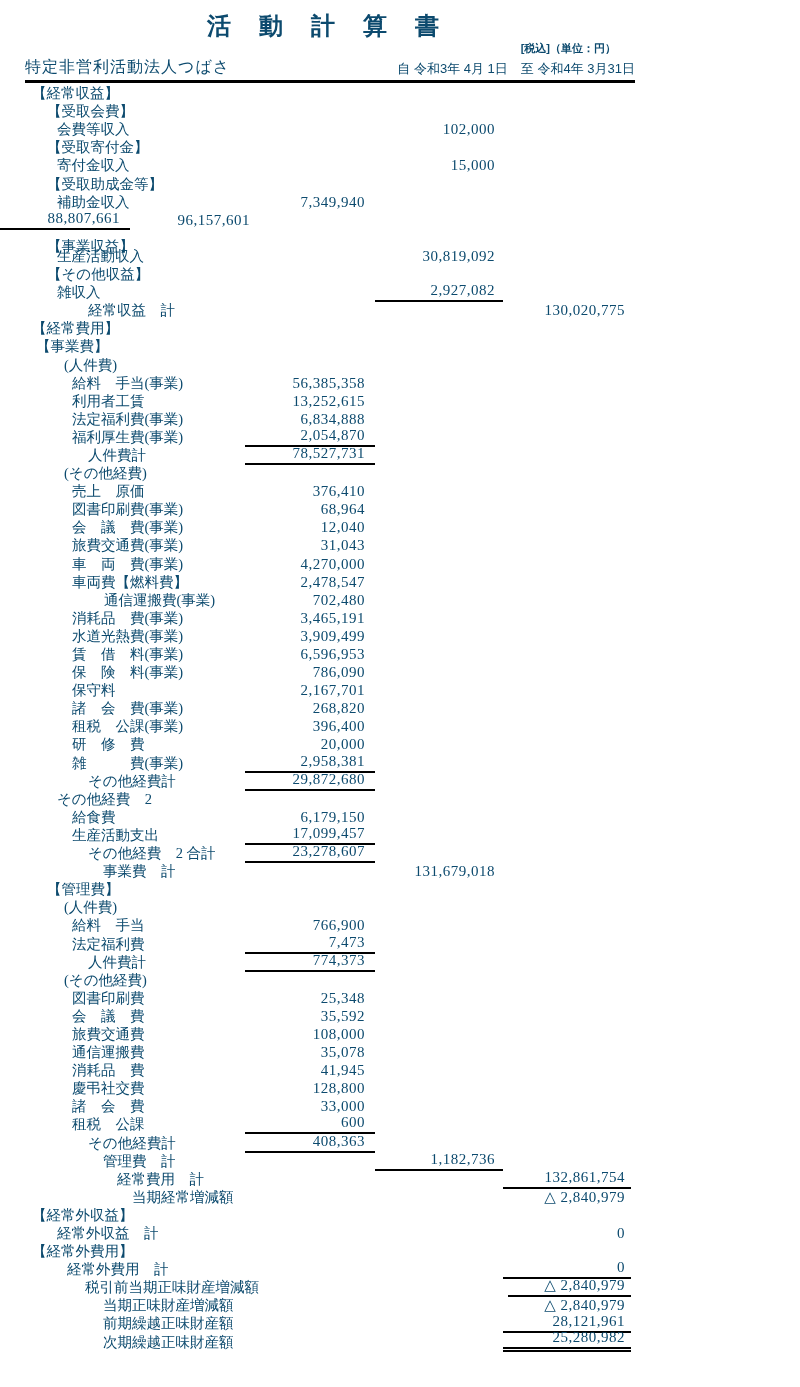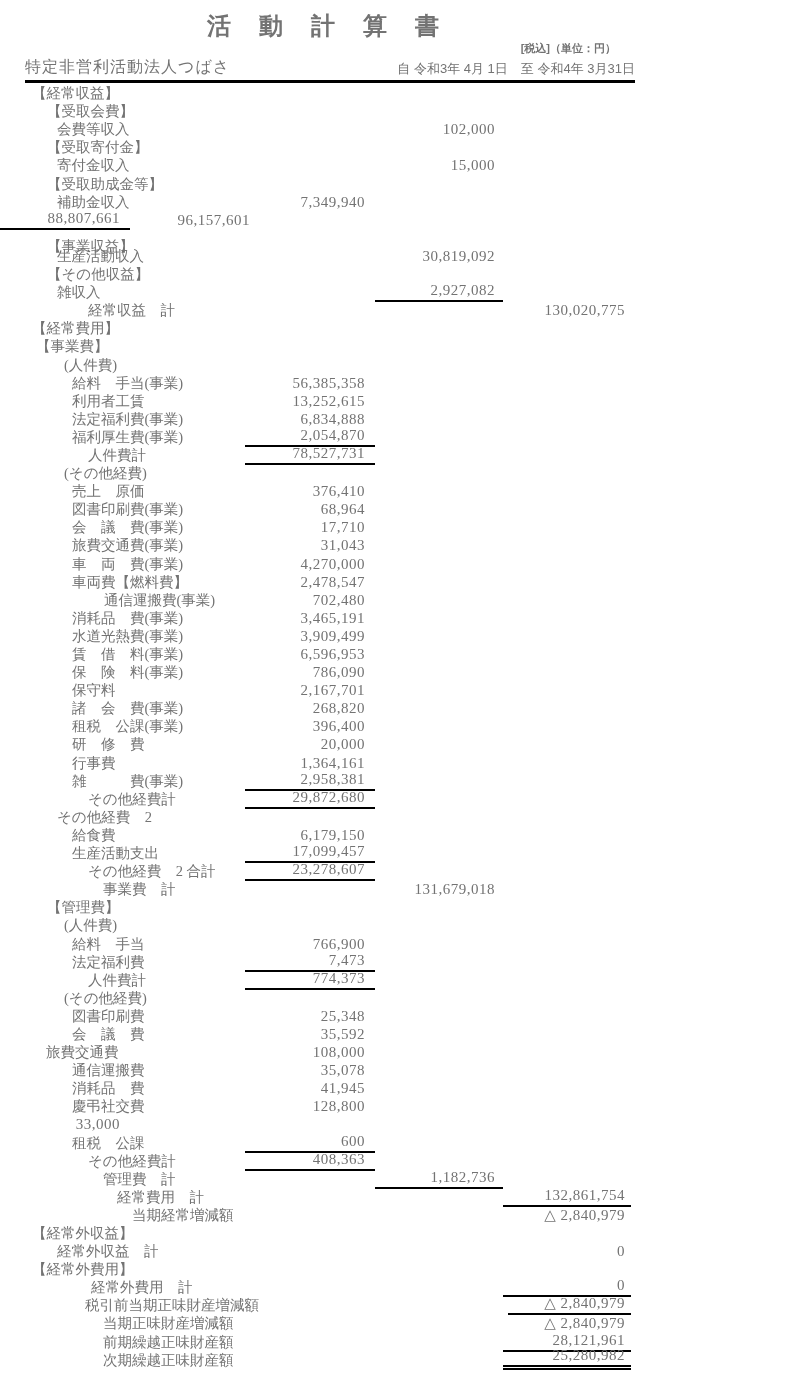--- a/index.html
+++ b/index.html
@@ -1,19 +1,19 @@
 <!DOCTYPE html>
 <html><head>
 <meta charset="utf-8">
 <style>
   html,body{margin:0;padding:0;background:#fff;}
   .page{
     position:relative;
     width:648px;height:1387px;
-    background:#fff;color:#737373;
+    background:#fff;color:#0c4a6e;
     font-family:"Liberation Serif","DejaVu Serif",serif;
     overflow:hidden;
   }
   .title{
     position:absolute;top:10px;left:0;right:0;
     text-align:center;
     font-family:"Liberation Sans","DejaVu Sans",sans-serif;
     font-weight:bold;font-size:24px;letter-spacing:2px;
     white-space:pre;
   }
@@ -228,21 +228,21 @@
 
   <div class="row">
     <div class="label" style="padding-left: 72px;">図書印刷費(事業)</div>
     <div class="c c1">68,964</div>
     <div class="c c2"></div>
     <div class="c c3"></div>
   </div>
 
   <div class="row">
     <div class="label" style="padding-left: 72px;">会　議　費(事業)</div>
-    <div class="c c1">17,710</div>
+    <div class="c c1">12,040</div>
     <div class="c c2"></div>
     <div class="c c3"></div>
   </div>
 
   <div class="row">
     <div class="label" style="padding-left: 72px;">旅費交通費(事業)</div>
     <div class="c c1">31,043</div>
     <div class="c c2"></div>
     <div class="c c3"></div>
   </div>
@@ -317,26 +317,20 @@
     <div class="c c3"></div>
   </div>
 
   <div class="row">
     <div class="label" style="padding-left: 72px;">研　修　費</div>
     <div class="c c1">20,000</div>
     <div class="c c2"></div>
     <div class="c c3"></div>
   </div>
 
-  <div class="row">
-    <div class="label" style="padding-left: 72px;">行事費</div>
-    <div class="c c1">1,364,161</div>
-    <div class="c c2"></div>
-    <div class="c c3"></div>
-  </div>
 
   <div class="row">
     <div class="label" style="padding-left: 72px;">雑　　　費(事業)</div>
     <div class="c c1 u">2,958,381</div>
     <div class="c c2"></div>
     <div class="c c3"></div>
   </div>
 
   <div class="row">
     <div class="label" style="padding-left: 88px;">その他経費計</div>
@@ -430,21 +424,21 @@
   </div>
 
   <div class="row">
     <div class="label" style="padding-left: 72px;">会　議　費</div>
     <div class="c c1">35,592</div>
     <div class="c c2"></div>
     <div class="c c3"></div>
   </div>
 
   <div class="row">
-    <div class="label" style="padding-left: 46px; text-align: center;">旅費交通費</div>
+    <div class="label" style="padding-left: 72px; text-align: center;">旅費交通費</div>
     <div class="c c1">108,000</div>
     <div class="c c2"></div>
     <div class="c c3"></div>
   </div>
 
   <div class="row">
     <div class="label" style="padding-left: 72px;">通信運搬費</div>
     <div class="c c1">35,078</div>
     <div class="c c2"></div>
     <div class="c c3"></div>
@@ -458,20 +452,21 @@
   </div>
 
   <div class="row">
     <div class="label" style="padding-left: 72px;">慶弔社交費</div>
     <div class="c c1">128,800</div>
     <div class="c c2"></div>
     <div class="c c3"></div>
   </div>
 
   <div class="row">
+    <div class="label" style="padding-left: 72px;">諸　会　費</div>
     <div class="c c1">33,000</div>
     <div class="c c2"></div>
     <div class="c c3"></div>
   </div>
 
   <div class="row">
     <div class="label" style="padding-left: 72px;">租税　公課</div>
     <div class="c c1 u">600</div>
     <div class="c c2"></div>
     <div class="c c3"></div>
@@ -520,21 +515,21 @@
   </div>
 
   <div class="row">
     <div class="label" style="padding-left: 32px;">【経常外費用】</div>
     <div class="c c1"></div>
     <div class="c c2"></div>
     <div class="c c3"></div>
   </div>
 
   <div class="row">
-    <div class="label" style="padding-left: 91px;">経常外費用　計</div>
+    <div class="label" style="padding-left: 67px;">経常外費用　計</div>
     <div class="c c1"></div>
     <div class="c c2"></div>
     <div class="c c3 u">0</div>
   </div>
 
   <div class="row">
     <div class="label" style="padding-left: 85px;">税引前当期正味財産増減額</div>
     <div class="c c1"></div>
     <div class="c c2"></div>
     <div class="c c3 u">△ 2,840,979</div>

